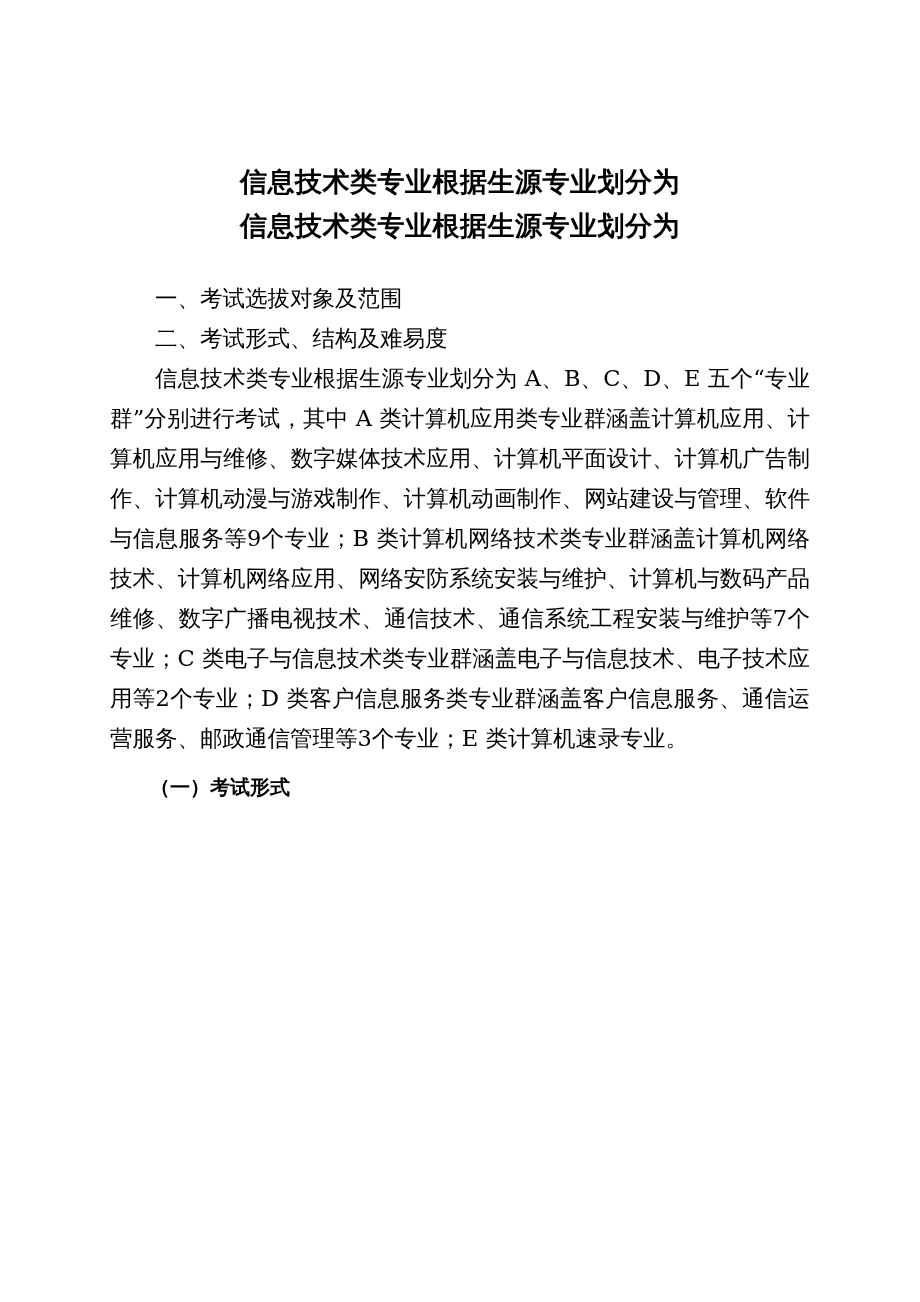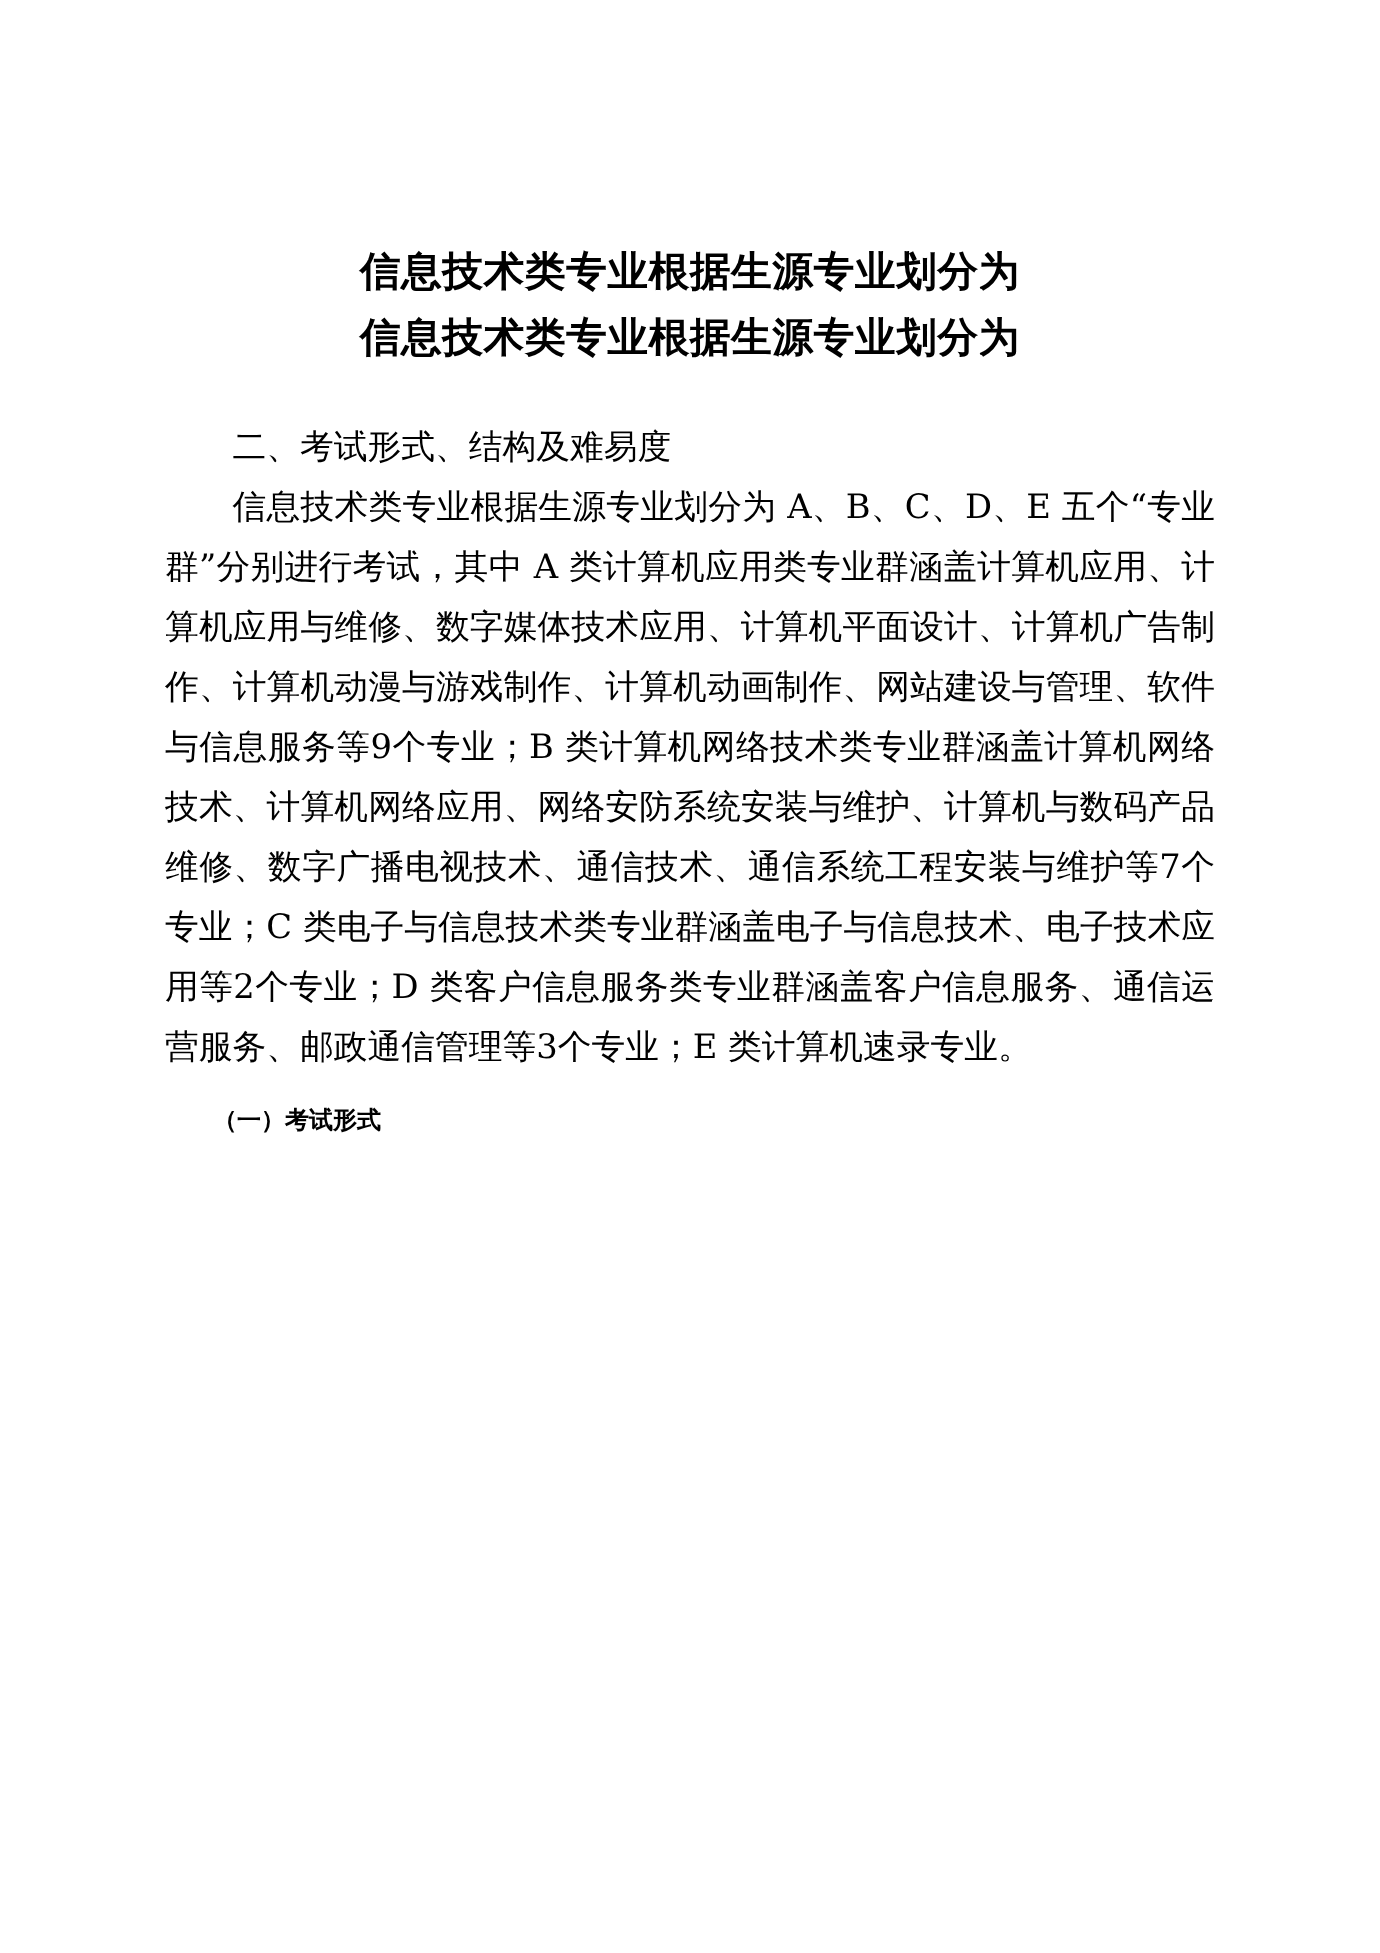--- a/index.html
+++ b/index.html
@@ -42,39 +42,40 @@
     text-justify: inter-ideograph;
     margin: 0;
   }
   p.para {
     margin: 0;
     text-indent: 2em;
   }
   .sub-heading {
     font-family: "DejaVu Sans", "Liberation Sans", sans-serif;
     font-weight: 700;
-    font-size: 16px;
+    font-size: 20px;
     line-height: 42px;
     text-indent: 2em;
     margin: 6px 0 0 0;
   }
   .gap-sm { height: 2px; }
 </style>
 </head>
 <body>
 
 <div class="page">
 
   <h1 class="doc-title">
     <span class="line">信息技术类专业根据生源专业划分为</span>
     <span class="line">信息技术类专业根据生源专业划分为</span>
   </h1>
 
   <div class="content">
 
+    <p class="body-text para">一、考试选拔对象及范围</p>
 
     <p class="body-text para">二、考试形式、结构及难易度</p>
     <p class="body-text para">信息技术类专业根据生源专业划分为 A、B、C、D、E 五个“专业群”分别进行考试，其中 A 类计算机应用类专业群涵盖计算机应用、计算机应用与维修、数字媒体技术应用、计算机平面设计、计算机广告制作、计算机动漫与游戏制作、计算机动画制作、网站建设与管理、软件与信息服务等9个专业；B 类计算机网络技术类专业群涵盖计算机网络技术、计算机网络应用、网络安防系统安装与维护、计算机与数码产品维修、数字广播电视技术、通信技术、通信系统工程安装与维护等7个专业；C 类电子与信息技术类专业群涵盖电子与信息技术、电子技术应用等2个专业；D 类客户信息服务类专业群涵盖客户信息服务、通信运营服务、邮政通信管理等3个专业；E 类计算机速录专业。</p>
 
     <div class="gap-sm"></div>
 
     <p class="sub-heading">（一）考试形式</p>
 
   </div>
 </div>

